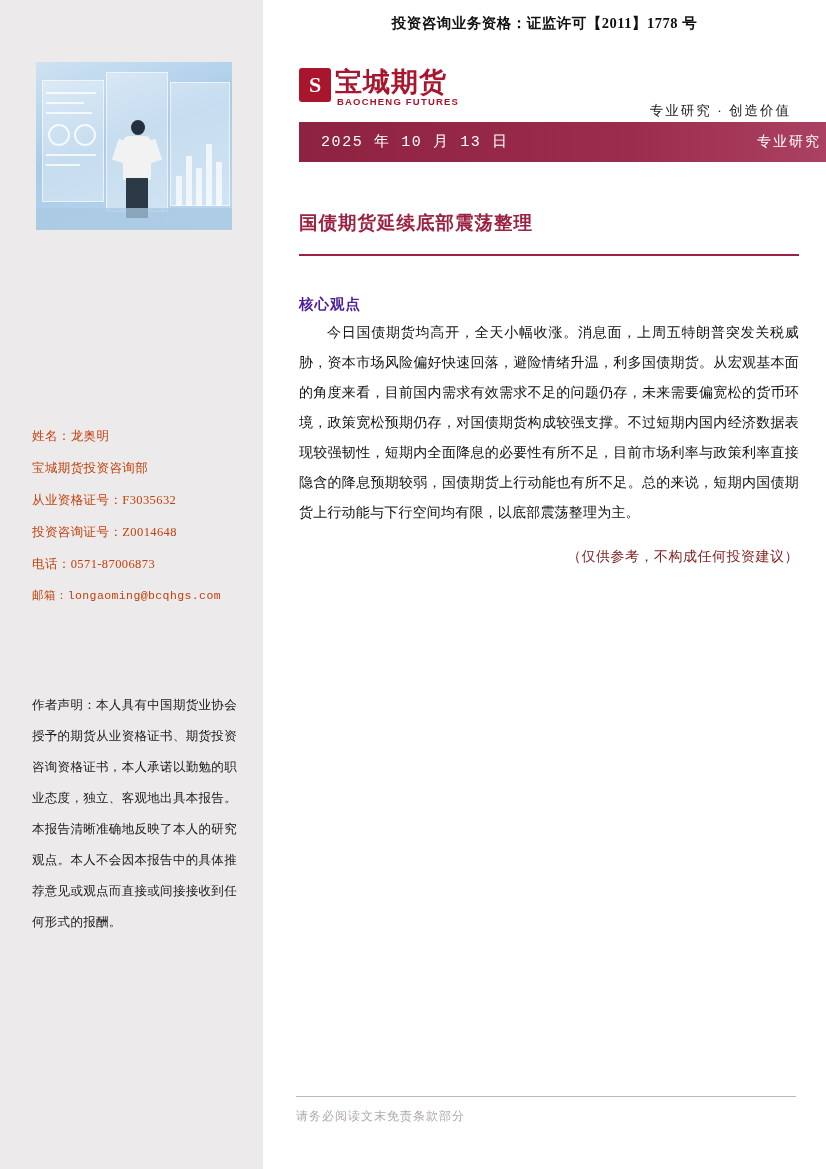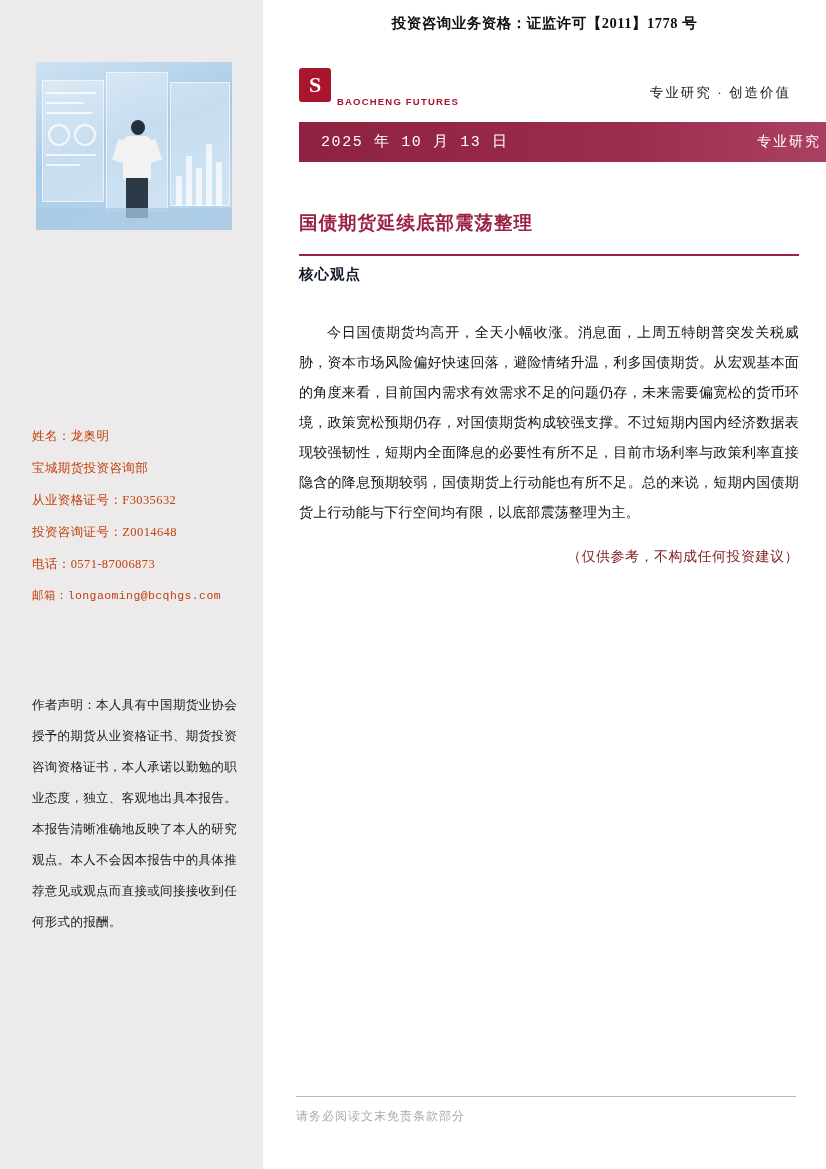--- a/index.html
+++ b/index.html
@@ -216,21 +216,21 @@
     font-size: 9.5px;
     font-weight: bold;
     color: #a8152c;
     letter-spacing: 1.2px;
     font-family: "Liberation Sans", sans-serif;
     white-space: nowrap;
   }
   .slogan {
     position: absolute;
     right: 8px;
-    top: 18px;
+    top: 36px;
     font-size: 13.5px;
     color: #222;
     letter-spacing: 2px;
     white-space: nowrap;
   }
 
   .titlebar {
     position: absolute;
     left: 36px;
     top: 122px;
@@ -282,24 +282,24 @@
     left: 36px;
     top: 254px;
     width: 500px;
     height: 2px;
     background: #9b2242;
   }
 
   .section-heading {
     position: absolute;
     left: 36px;
-    top: 265px;
+    top: 295px;
     font-size: 14.5px;
     font-weight: bold;
-    color: #0f172a;
+    color: #4c1d95;
     letter-spacing: 1px;
   }
 
   .body-text {
     position: absolute;
     left: 36px;
     top: 318px;
     width: 500px;
     font-size: 14px;
     line-height: 30px;
@@ -385,20 +385,21 @@
   <div class="statement-block">作者声明：本人具有中国期货业协会授予的期货从业资格证书、期货投资咨询资格证书，本人承诺以勤勉的职业态度，独立、客观地出具本报告。本报告清晰准确地反映了本人的研究观点。本人不会因本报告中的具体推荐意见或观点而直接或间接接收到任何形式的报酬。</div>
 </div>
 
 <div class="main">
 
   <div class="qualification">投资咨询业务资格：证监许可【2011】1778 号</div>
 
   <div class="brandrow">
     <div class="logo">
       <div class="logo-mark">S</div>
+      <div class="logo-cn">宝城期货</div>
       <div class="logo-en">BAOCHENG FUTURES</div>
     </div>
     <div class="slogan">专业研究 · 创造价值</div>
   </div>
 
   <div class="titlebar">
     <div class="date">2025 年 10 月 13 日</div>
     <div class="category">专业研究</div>
     <div class="stripe s1"></div>
     <div class="stripe s2"></div>

